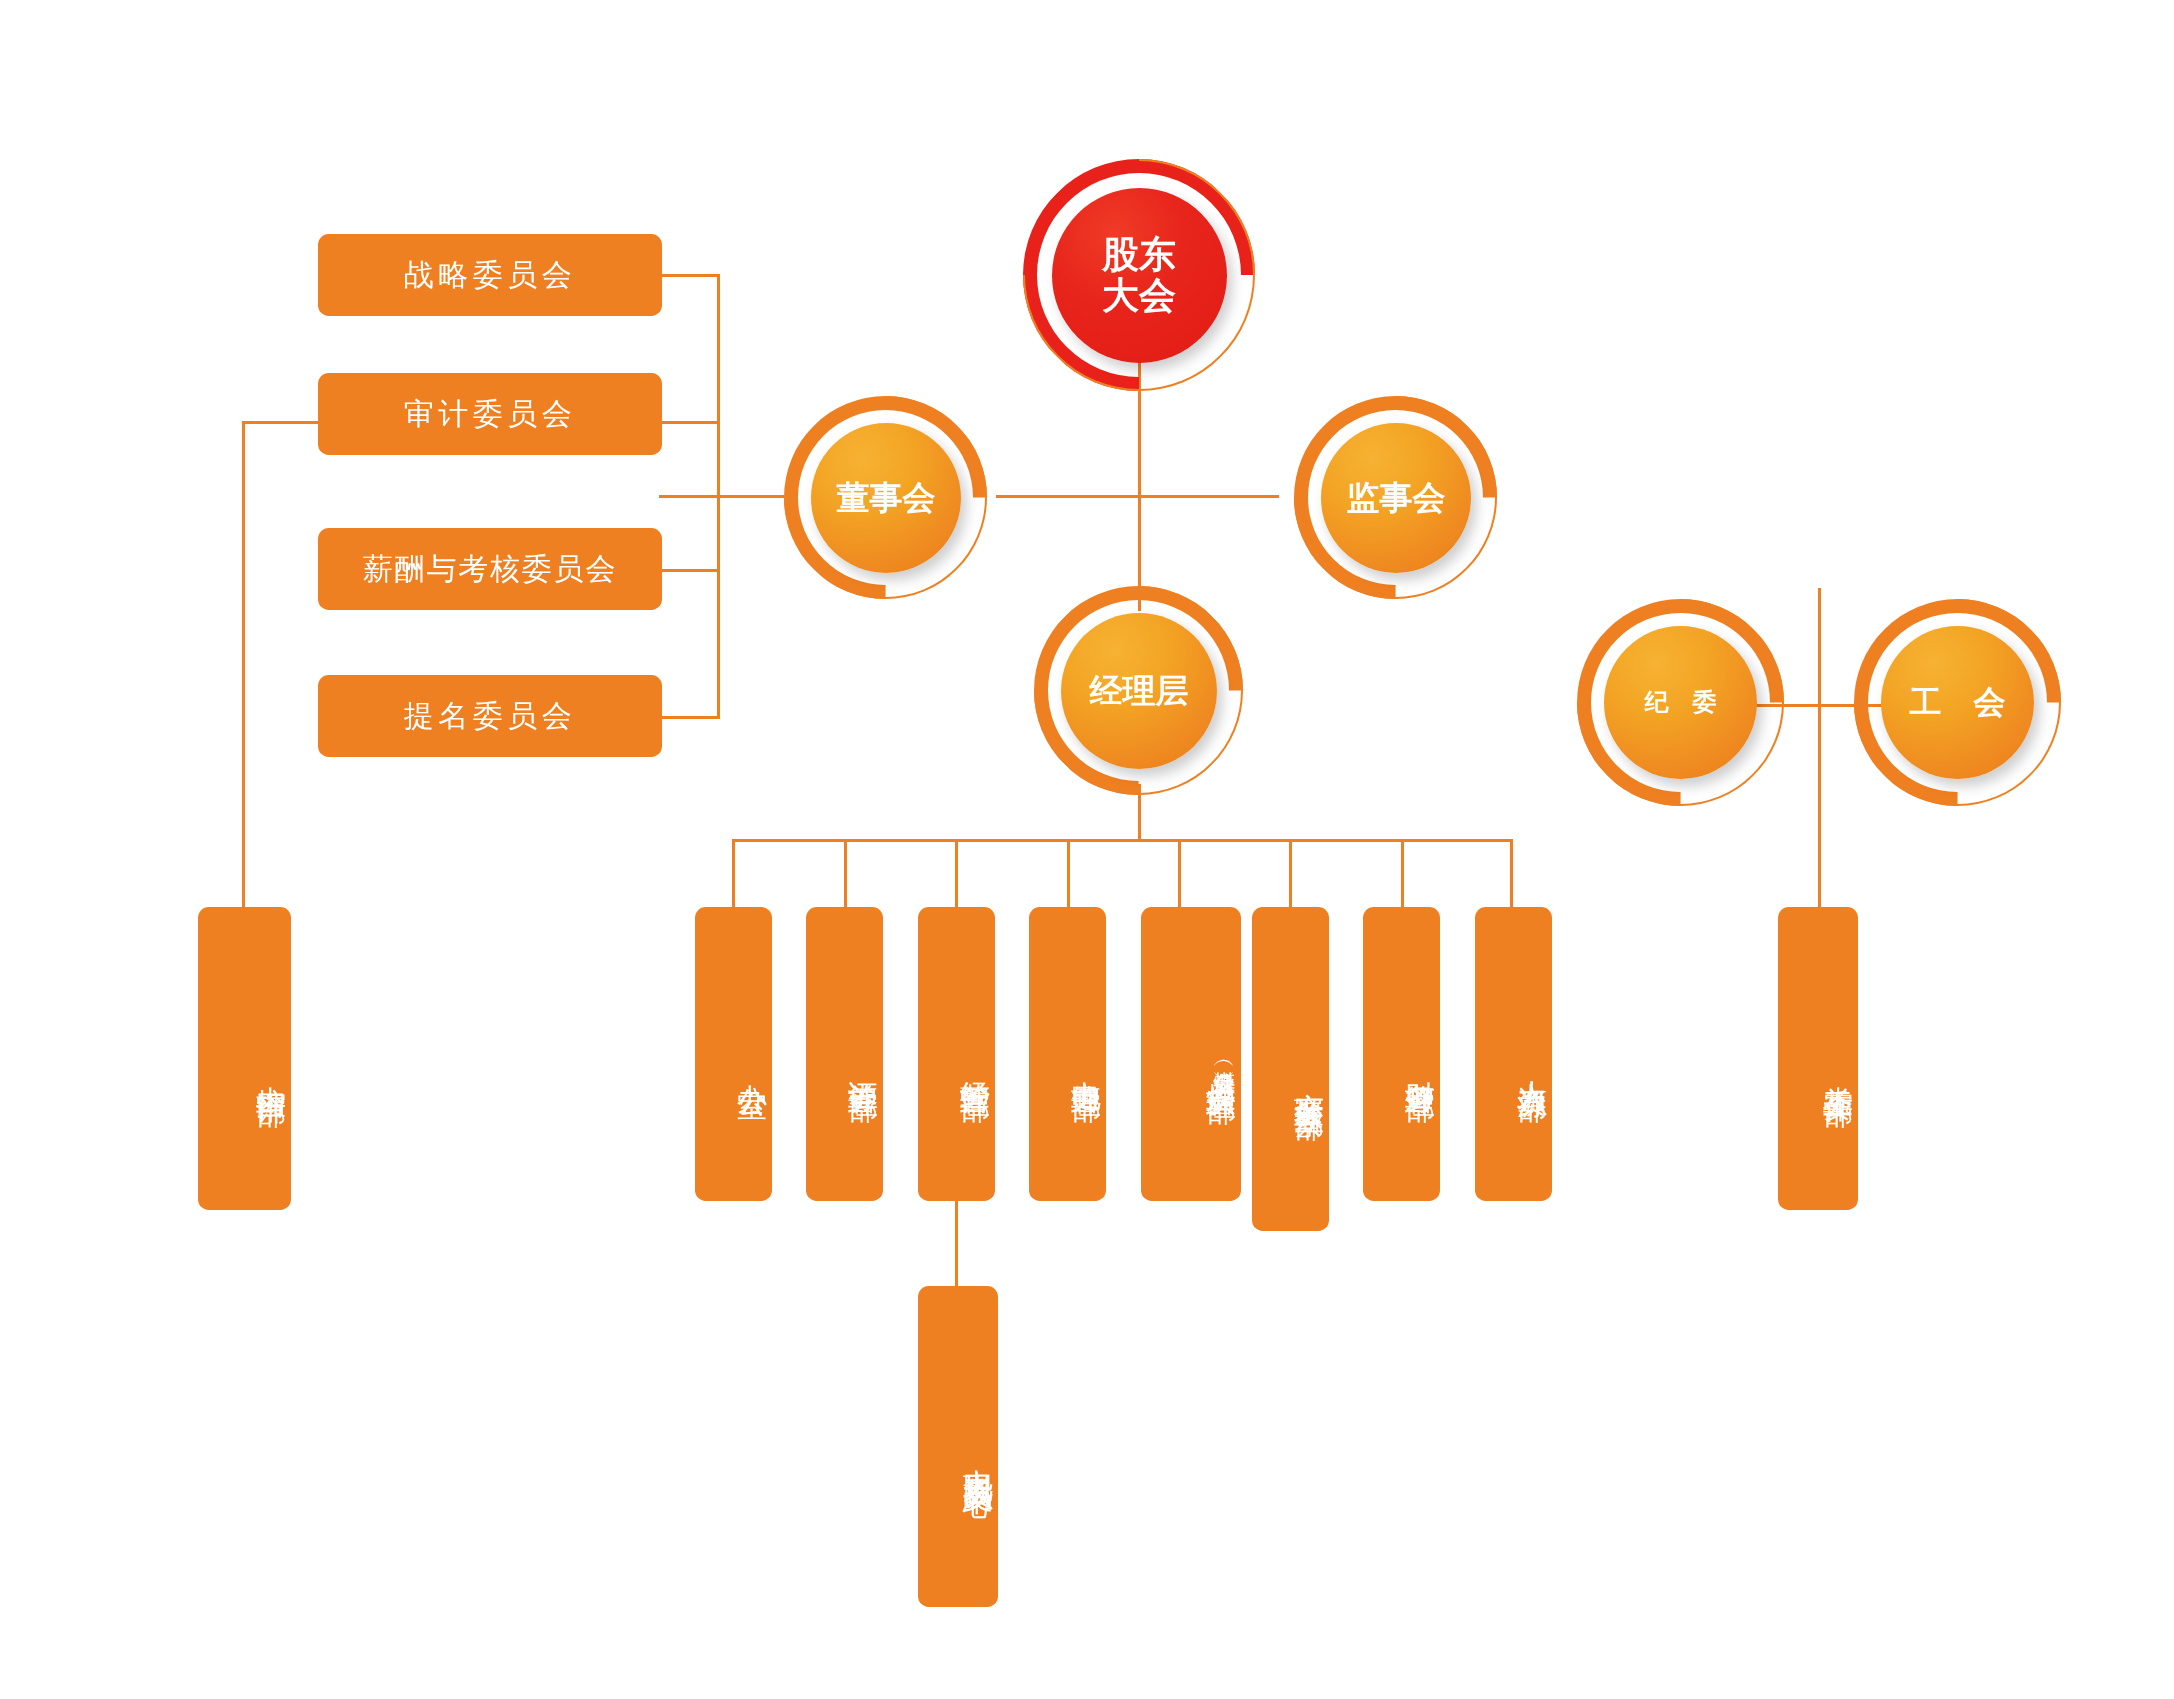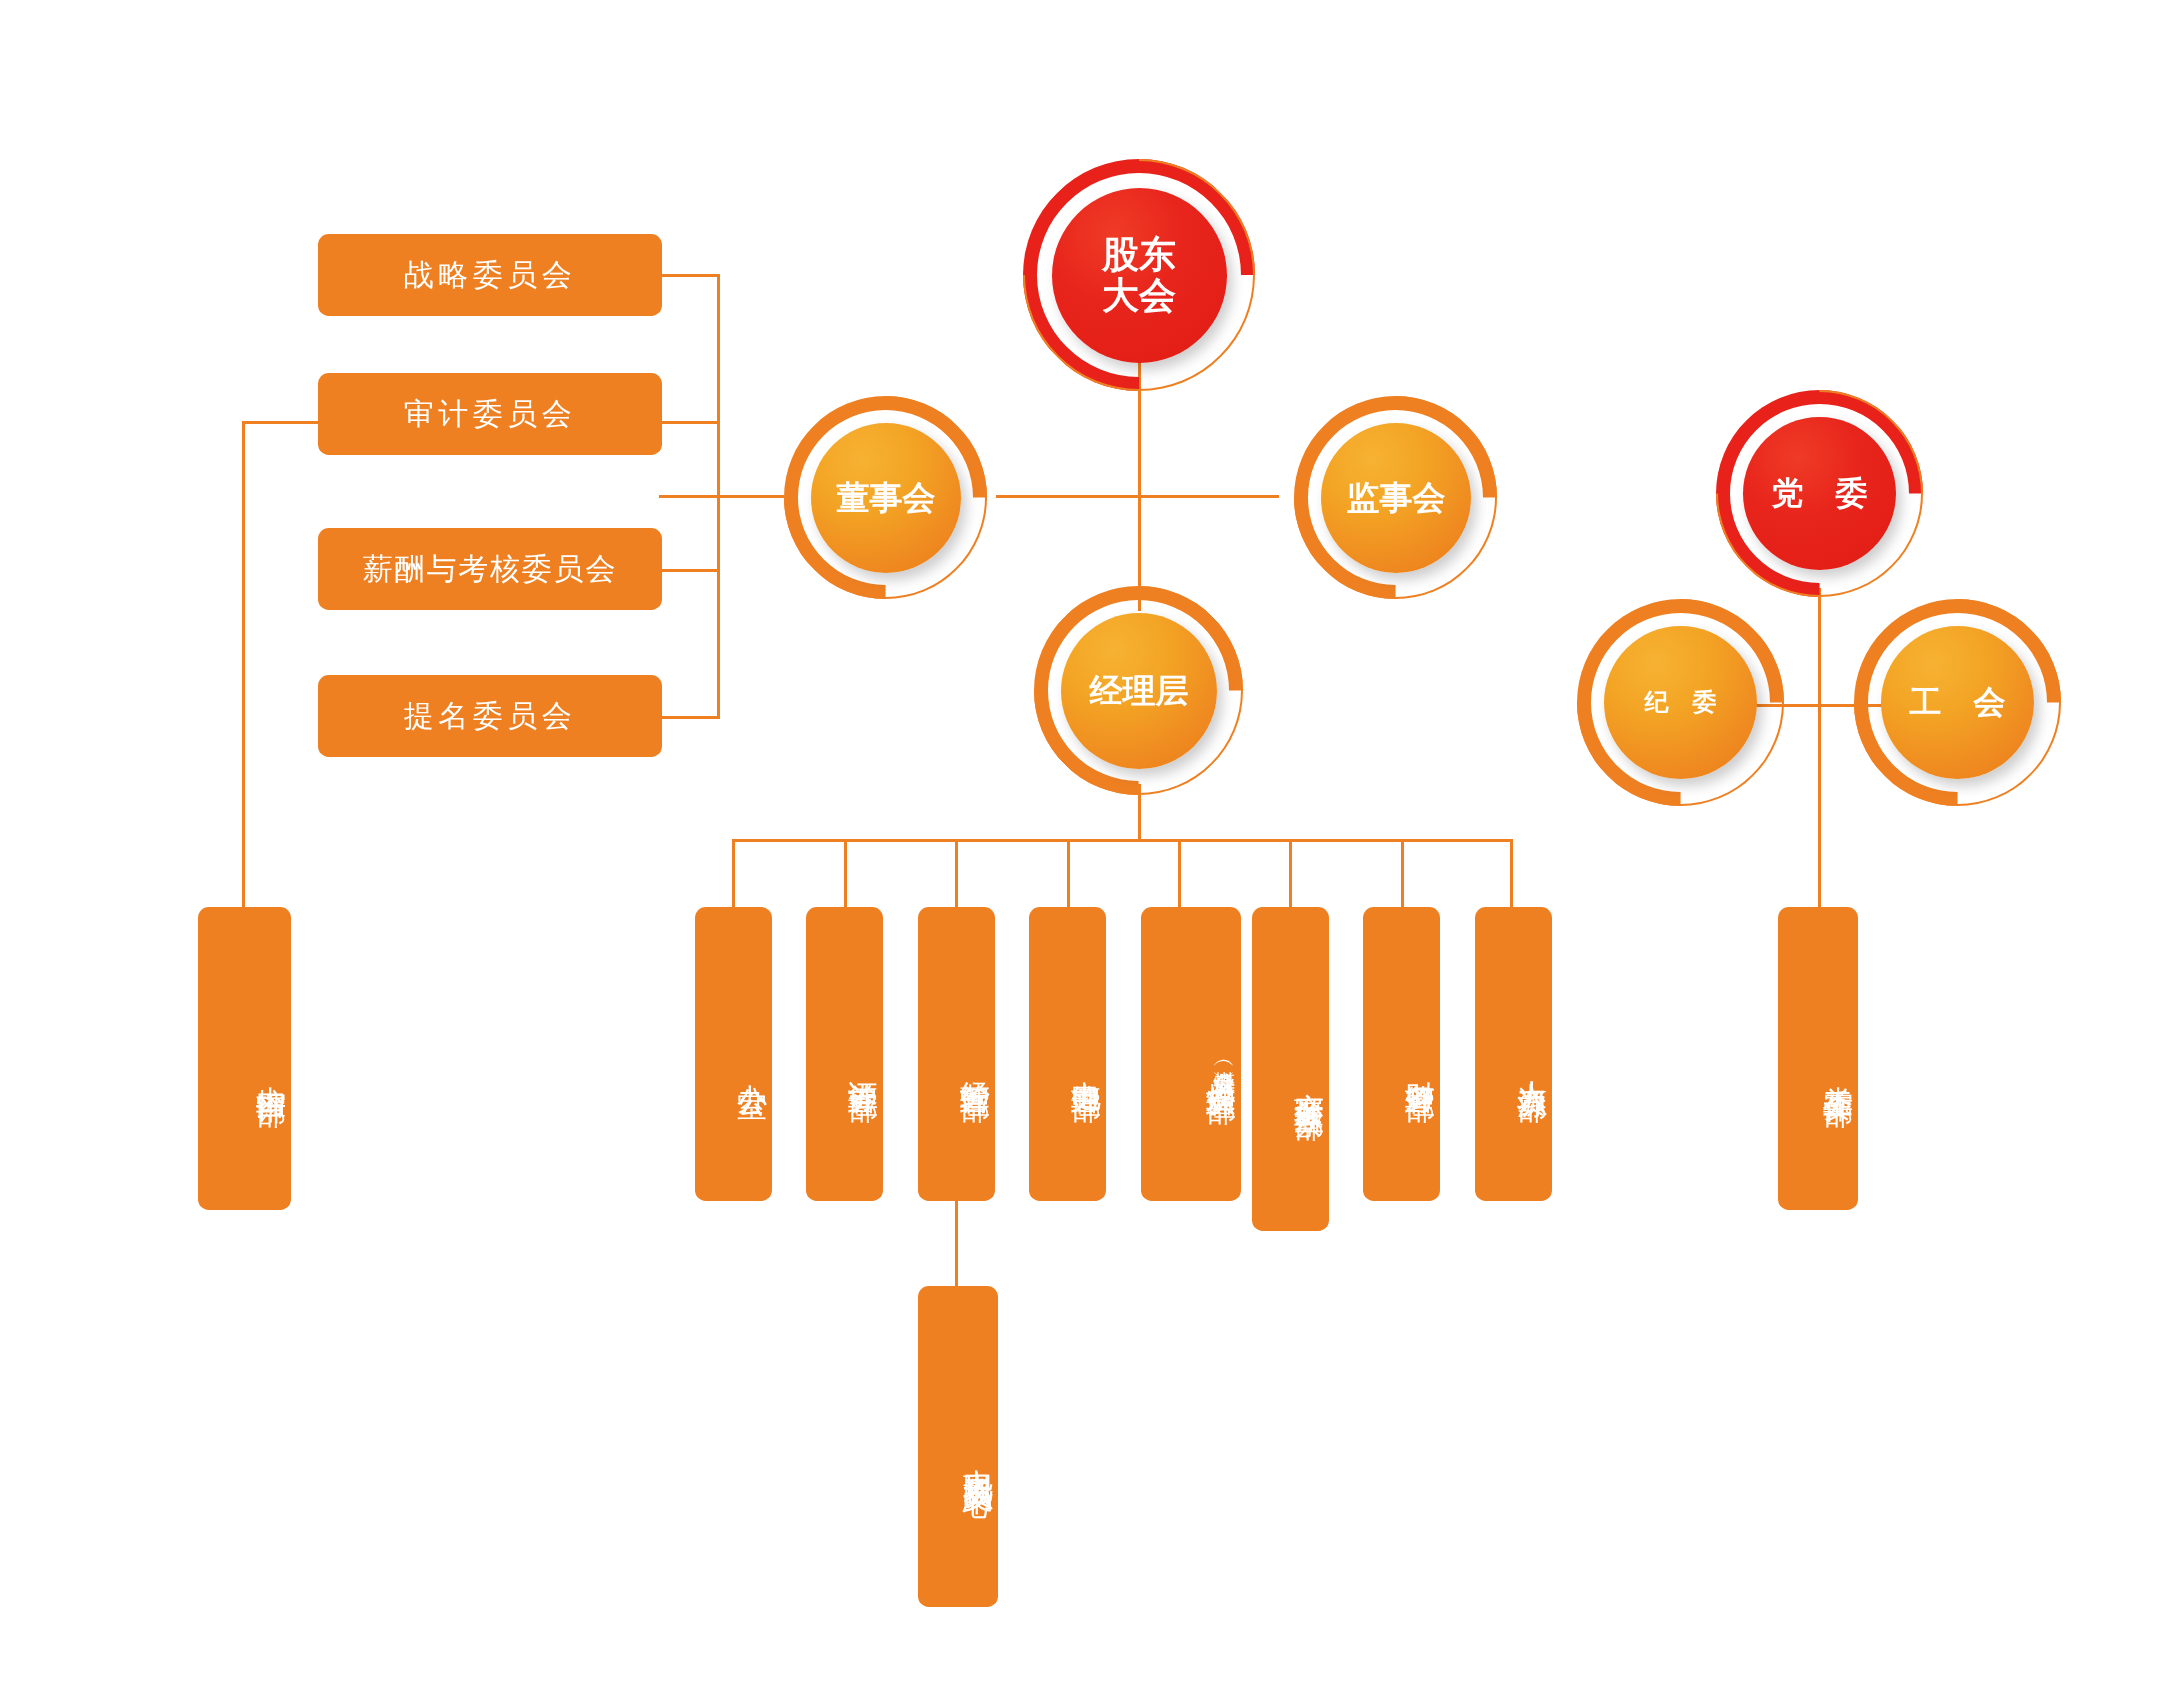--- a/index.html
+++ b/index.html
@@ -113,27 +113,20 @@
   </div>
 
   <div class="node orange" style="left:1034px;top:586px;width:209px;height:209px;">
     <div class="arc-top" style="transform:rotate(-45deg);"></div>
     <div class="arc-bot" style="transform:rotate(-45deg);"></div>
     <div class="disc" style="left:27px;top:27px;width:156px;height:156px;font-size:33px;">
       <span>经理层</span>
     </div>
   </div>
 
-  <div class="node red" style="left:1716px;top:390px;width:207px;height:207px;">
-    <div class="arc-top" style="transform:rotate(-45deg);"></div>
-    <div class="arc-bot" style="transform:rotate(-45deg);"></div>
-    <div class="disc" style="left:27px;top:27px;width:153px;height:153px;font-size:32px;">
-      <span>党　委</span>
-    </div>
-  </div>
 
   <div class="node orange" style="left:1577px;top:599px;width:207px;height:207px;">
     <div class="arc-top" style="transform:rotate(-45deg);"></div>
     <div class="arc-bot" style="transform:rotate(-45deg);"></div>
     <div class="disc" style="left:27px;top:27px;width:153px;height:153px;font-size:24px;">
       <span>纪　委</span>
     </div>
   </div>
 
   <div class="node orange" style="left:1854px;top:599px;width:207px;height:207px;">

